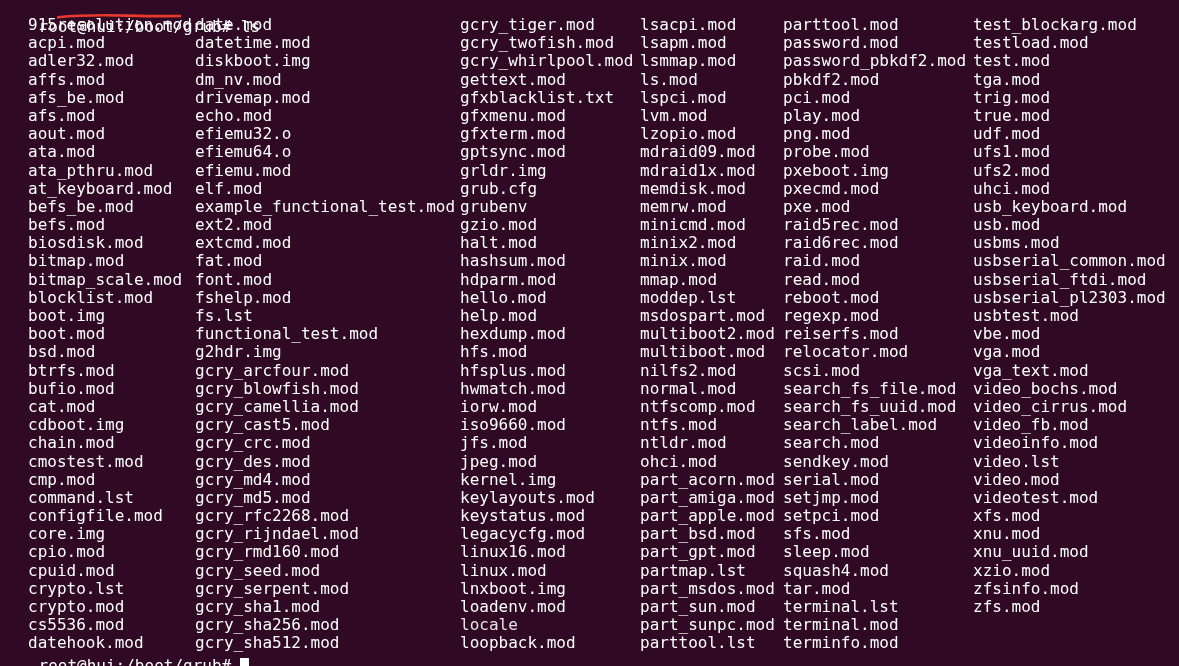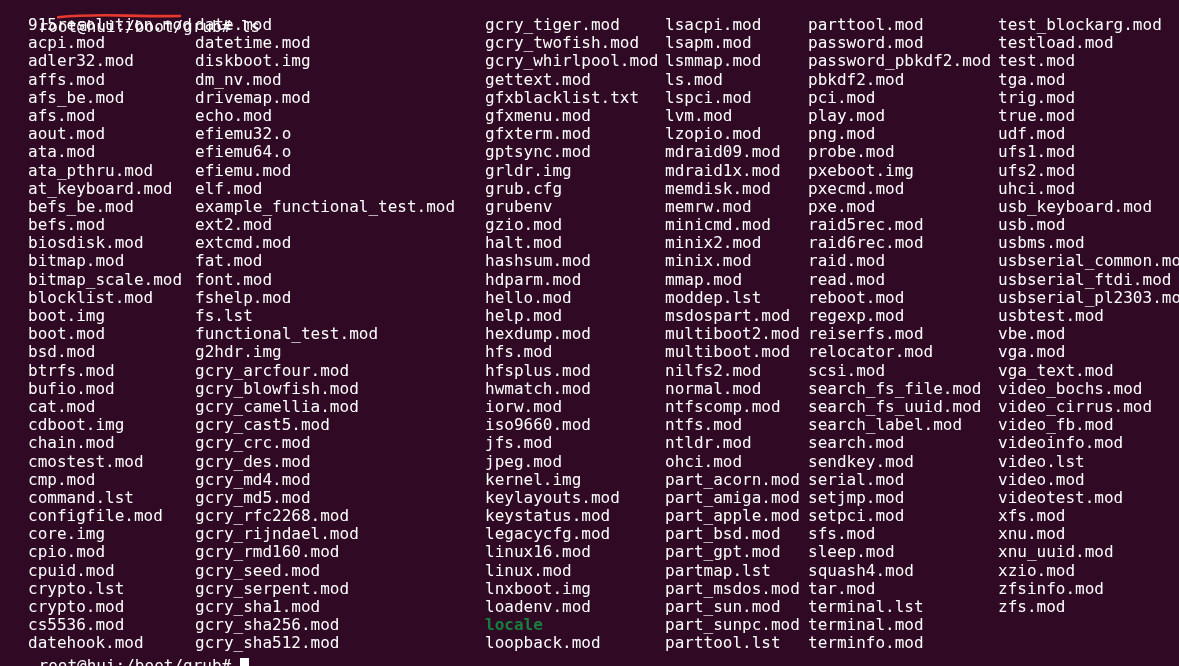--- a/index.html
+++ b/index.html
@@ -44,35 +44,35 @@
     display: flex;
     flex-direction: row;
     align-items: flex-start;
   }
   .col {
     white-space: pre;
     flex: 0 0 auto;
   }
   .col-0 { width: 167px; padding-left: 28px; }
   .col-1 { width: 265px; }
-  .col-2 { width: 180px; margin-left: 25px; }
+  .col-2 { width: 180px; }
   .col-3 { width: 143px; }
   .col-4 { width: 190px; }
   .col-5 { width: 234px; }
 
   .entry {
     display: block;
     height: 18.2px;
     line-height: 18.2px;
     color: #ffffff;
     white-space: pre;
   }
   .entry.dir {
-    color: #15803d;
-    font-weight: bold;
+    color: #e5e5e5;
+    font-weight: normal;
   }
 
   
   #cursor-block {
     display: inline-block;
     width: 9px;
     height: 15px;
     background: #ffffff;
     vertical-align: -2px;
     margin-left: 9px;

